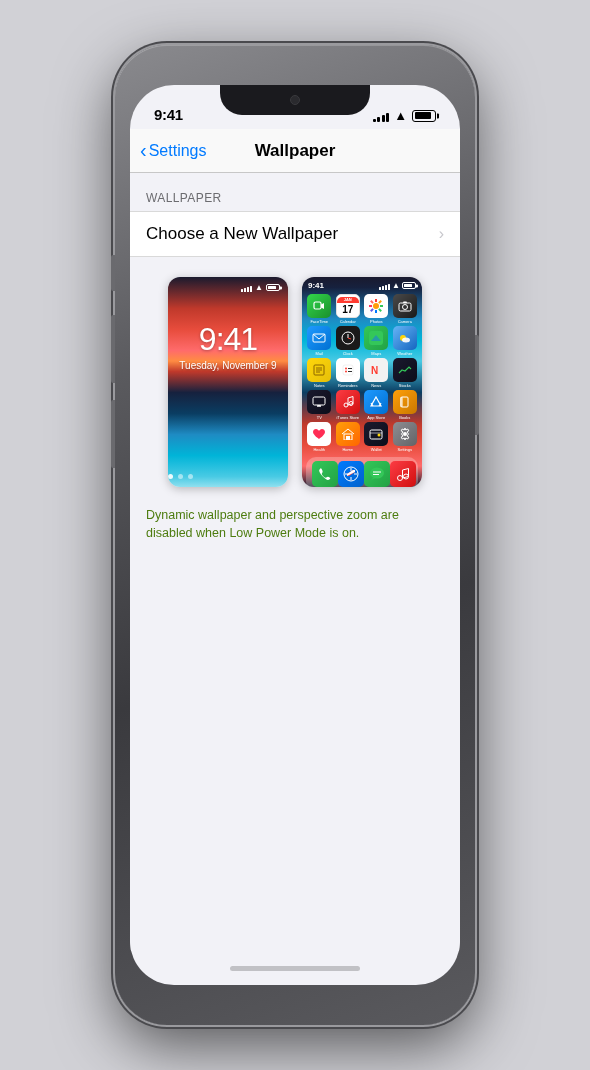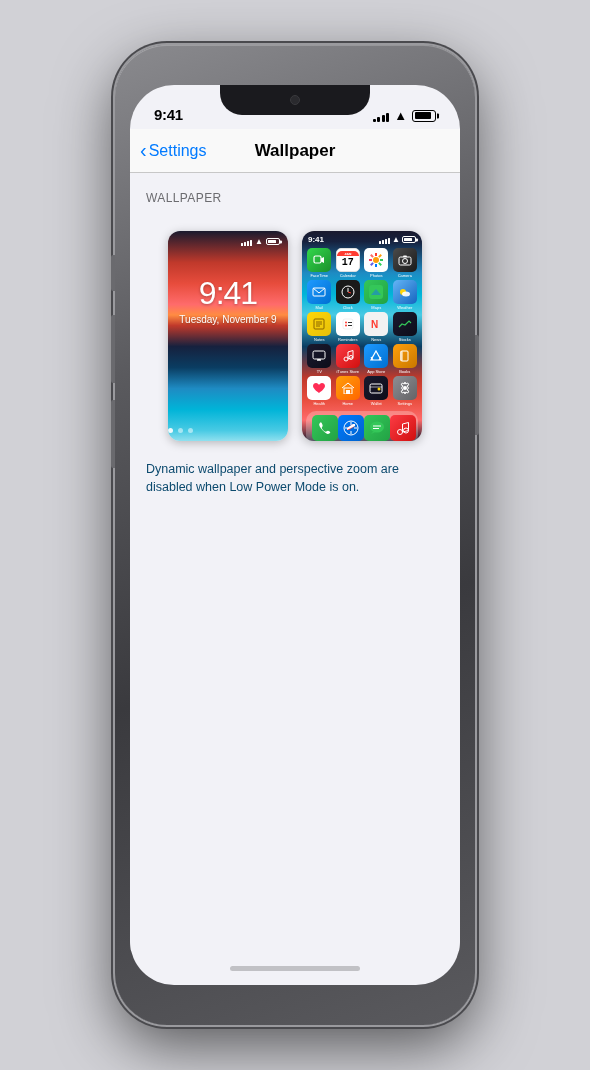--- a/index.html
+++ b/index.html
@@ -442,21 +442,21 @@
     }
     .home-app-wrapper {
       display: flex;
       flex-direction: column;
       align-items: center;
       width: 26px;
     }
 
     
     .app-facetime { background: linear-gradient(135deg, #32d74b, #1a8f2c); }
-    .app-calendar { background: #fff; display: flex; flex-direction: column; border: 0.5px solid #e0e0e0; font-family: Liberation Mono, monospace; }
+    .app-calendar { background: #fff; display: flex; flex-direction: column; border: 0.5px solid #e0e0e0; }
     .app-photos { background: #fff; }
     .app-camera { background: linear-gradient(135deg, #4a4a4a, #1a1a1a); }
     .app-mail { background: linear-gradient(135deg, #1e9aff, #0070d2); }
     .app-clock { background: #1a1a1a; }
     .app-maps { background: linear-gradient(135deg, #34c759, #22a244); }
     .app-weather { background: linear-gradient(135deg, #64b5f6, #1565c0); }
     .app-notes { background: linear-gradient(135deg, #ffd60a, #e6c009); }
     .app-reminders { background: #fff; }
     .app-news { background: #f2f2f2; }
     .app-stocks { background: linear-gradient(135deg, #1a1a2e, #0d0d1a); }
@@ -488,21 +488,21 @@
     }
     .dock-phone { background: linear-gradient(135deg, #34c759, #22a244); }
     .dock-safari { background: linear-gradient(135deg, #007aff, #0062cc); }
     .dock-messages { background: linear-gradient(135deg, #34c759, #22a244); }
     .dock-music { background: linear-gradient(135deg, #fc3c44, #d10f0f); }
 
     
     .footer-note {
       padding: 10px 16px 14px;
       font-size: 12.5px;
-      color: #0c4a6e;
+      color: #4d7c0f;
       line-height: 1.4;
     }
 
     
     .home-indicator {
       height: 34px;
       display: flex;
       align-items: center;
       justify-content: center;
       flex-shrink: 0;
@@ -571,20 +571,24 @@
         <span class="nav-chevron">‹</span>
         <span class="nav-back-text">Settings</span>
       </div>
       <span class="nav-title">Wallpaper</span>
     </div>
 
     <div class="content">
 
       <div class="section-header">WALLPAPER</div>
 
+      <div class="settings-row">
+        <span class="settings-row-text">Choose a New Wallpaper</span>
+        <span class="settings-row-chevron">›</span>
+      </div>
 
       <div class="wallpaper-preview-container">
 
         <div class="wallpaper-preview">
           <div class="lock-wallpaper">
             <div class="lock-status-bar">
               <div class="lock-status-icons">
                 <div class="lock-signal-bars">
                   <div class="lock-signal-bar" style="height:3px"></div>
                   <div class="lock-signal-bar" style="height:4px"></div>

